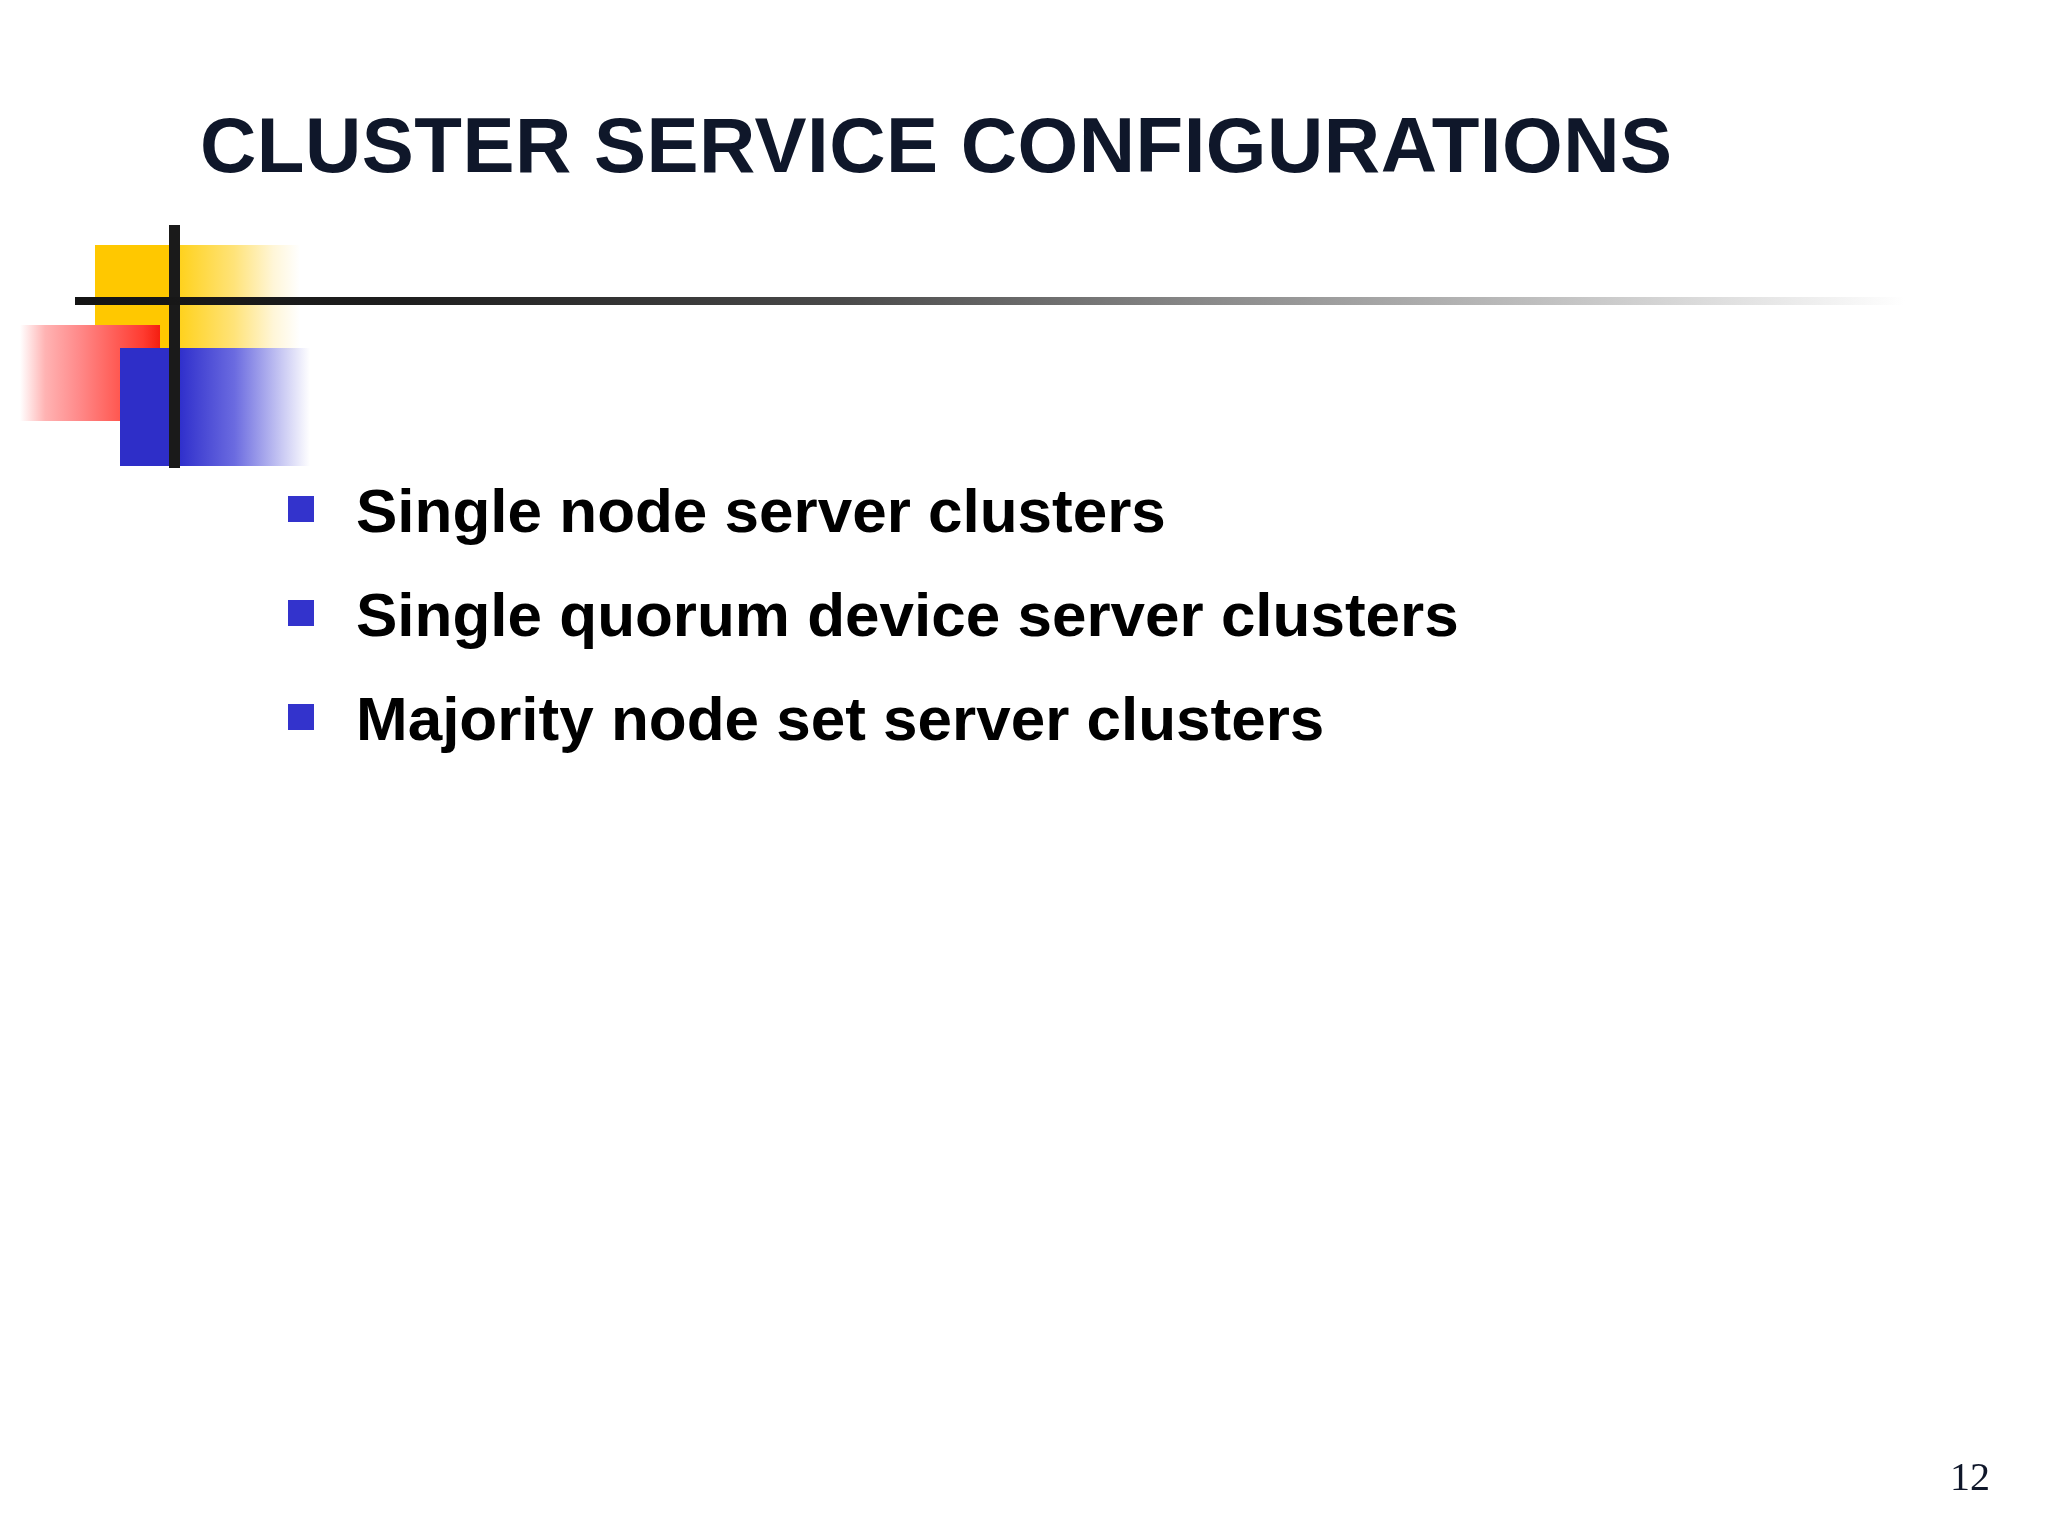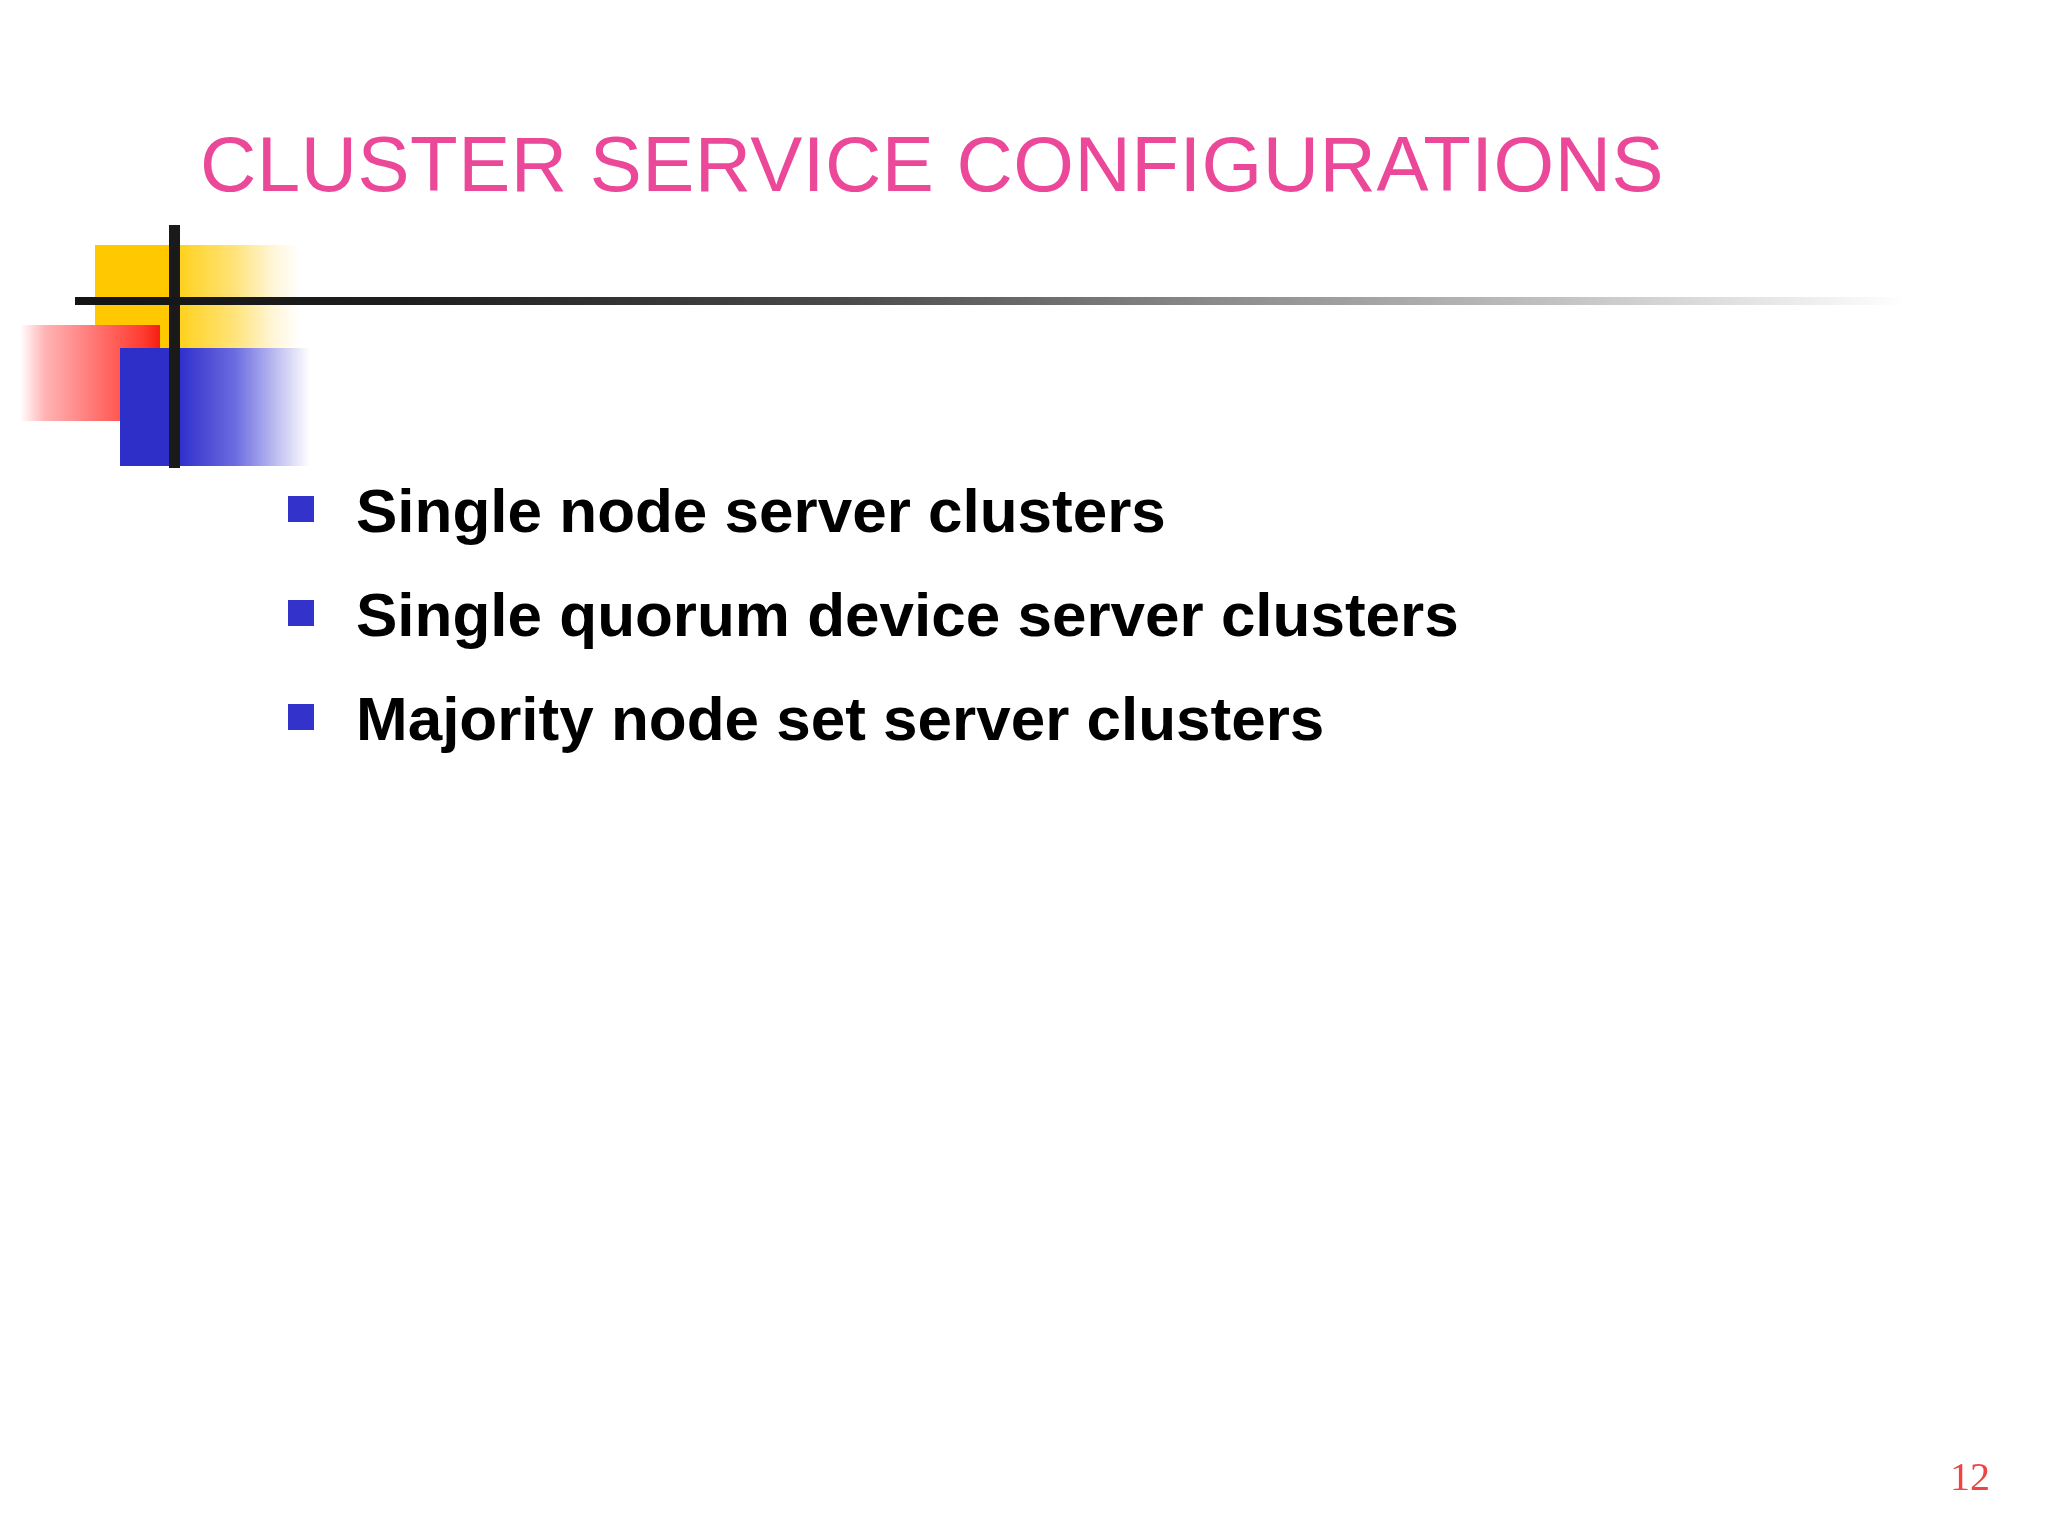--- a/index.html
+++ b/index.html
@@ -98,27 +98,27 @@
       #8A8A8A 62%,
       #BFBFBF 80%,
       #E8E8E8 93%,
       rgba(255,255,255,0) 100%);
   }
 
   
   .slide-title {
     position: absolute;
     left: 200px;
-    top: 124px;
+    top: 105px;
     width: 1700px;
     font-size: 78px;
     line-height: 1.05;
     letter-spacing: 0.5px;
-    color: #ec4899;
-    font-weight: normal;
+    color: #0f172a;
+    font-weight: bold;
     white-space: nowrap;
   }
 
   
   .bullet-list {
     position: absolute;
     left: 288px;
     top: 470px;
     width: 1600px;
   }
@@ -146,21 +146,21 @@
     font-weight: bold;
   }
 
   
   .page-number {
     position: absolute;
     right: 58px;
     bottom: 36px;
     font-family: "Liberation Serif", serif;
     font-size: 40px;
-    color: #ef4444;
+    color: #0f172a;
   }
 </style>
 </head>
 <body>
 
 <div id="slide">
 
   <div class="logo-group">
     <div class="sq-yellow"></div>
     <div class="sq-yellow-fade"></div>

